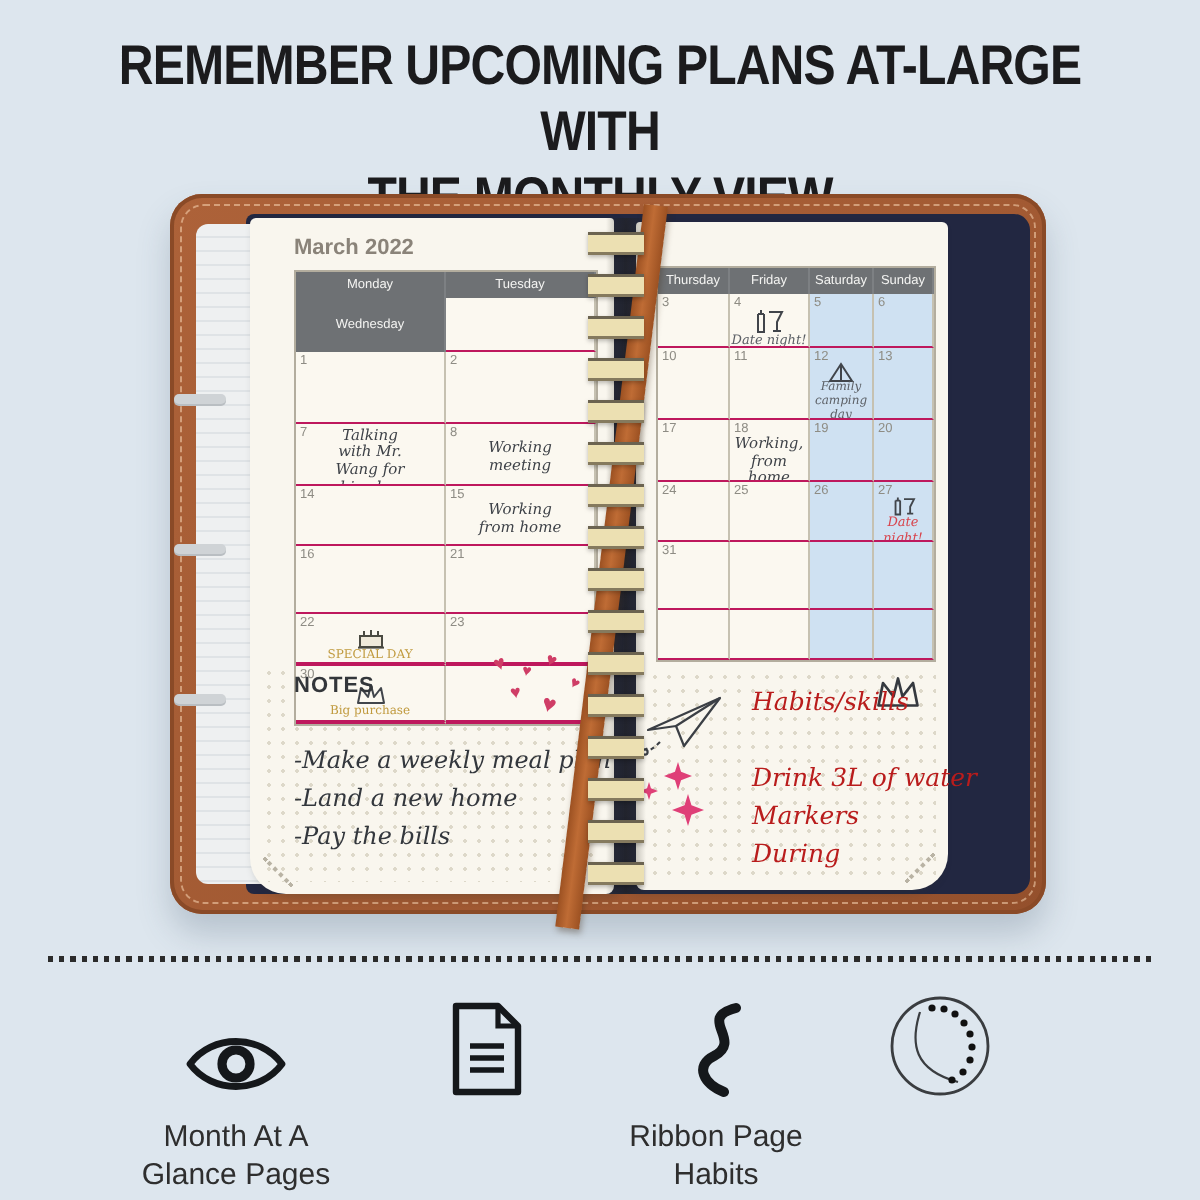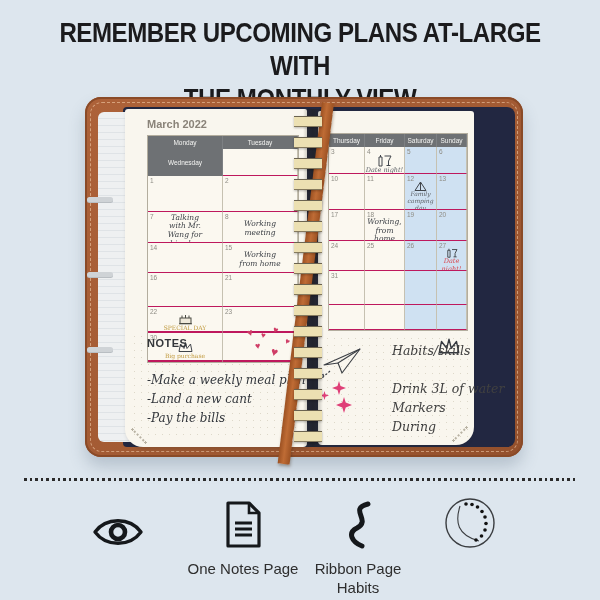--- a/index.html
+++ b/index.html
@@ -73,22 +73,22 @@
 
   
   .notes-label{position:absolute;left:22px;top:228px;font-size:11px;font-weight:700;
                color:#33363a;letter-spacing:.5px;z-index:2;}
   .notes-title{position:absolute;left:16px;top:242px;font:italic 700 15px "DejaVu Serif",serif;
                color:#e0474f;z-index:2;}
   .notes-item{position:absolute;left:22px;font:italic 12px "DejaVu Serif",serif;
               color:#33373d;z-index:2;white-space:nowrap;}
   .hearts{position:absolute;left:116px;top:216px;width:60px;height:40px;z-index:2;}
   .hearts span{position:absolute;color:#cf3d66;}
-  .habit-line{position:absolute;left:74px;font:italic 12.5px "DejaVu Serif",serif;
-              color:#404040;z-index:2;white-space:nowrap;}
+  .habit-line{position:absolute;left:58px;font:italic 12.5px "DejaVu Serif",serif;
+              color:#b91c1c;z-index:2;white-space:nowrap;}
   .airplane{position:absolute;left:2px;top:234px;z-index:2;}
   .stars{position:absolute;left:2px;top:270px;width:40px;height:36px;z-index:2;}
   .stars svg{position:absolute;}
   .habit-crown{position:absolute;left:118px;top:226px;z-index:2;}
   .corner-perf{position:absolute;width:20px;border-top:2px dotted #b9b3a4;}
 
   
   .divider{position:absolute;top:478px;left:24px;right:24px;height:3px;
            background:repeating-linear-gradient(90deg,#2b2b2b 0 2.6px,rgba(0,0,0,0) 2.6px 5.6px);}
   .feature{position:absolute;top:496px;text-align:center;}
@@ -190,21 +190,21 @@
         <span class="cell-note mustard">Big purchase</span>
         </div>
 
       <div class="cal-cell"></div>
       <div class="cal-cell"></div>
       <div class="cal-cell"></div>
     </div>
 
     <div class="notes-label">NOTES</div>
     <div class="notes-item" style="top:264px">-Make a weekly meal plan</div>
-    <div class="notes-item" style="top:283px">-Land a new cant</div>
+    <div class="notes-item" style="top:283px">-Land a new home</div>
     <div class="notes-item" style="top:302px">-Pay the bills</div>
 
     <div class="hearts">
       <span style="left:6px;top:2px;font-size:10px;transform:rotate(-18deg)">♥</span>
       <span style="left:20px;top:6px;font-size:8px;transform:rotate(10deg)">♥</span>
       <span style="left:32px;top:0;font-size:9px;transform:rotate(22deg)">♥</span>
       <span style="left:14px;top:16px;font-size:9px;transform:rotate(-8deg)">♥</span>
       <span style="left:30px;top:20px;font-size:12px;transform:rotate(15deg)">♥</span>
       <span style="left:44px;top:12px;font-size:8px;transform:rotate(30deg)">♥</span>
     </div>
@@ -348,31 +348,31 @@
 
 <div class="divider"></div>
 
 <div class="feature f1">
   <div class="fi">
       <svg width="54" height="36" viewBox="0 0 54 36">
     <path d="M4 18 C15 3 39 3 50 18 C39 33 15 33 4 18 Z" stroke="#15181b" stroke-width="3.4" fill="none" stroke-linejoin="round"></path>
     <circle cx="27" cy="18" r="7" stroke="#15181b" stroke-width="4.6" fill="none"></circle>
       </svg>
     </div>
+  <div class="flabel">Month At A Glance Pages</div>
 </div>
 
 <div class="feature f2">
   <div class="fi">
       <svg width="42" height="50" viewBox="0 0 42 50">
     <path d="M6 3 H27 L37 13 V46 H6 Z" stroke="#15181b" stroke-width="3.2" fill="none" stroke-linejoin="round"></path>
     <path d="M27 3 V13 H37" stroke="#15181b" stroke-width="2.6" fill="none"></path>
     <path d="M13 23 H30 M13 29 H30 M13 35 H30" stroke="#15181b" stroke-width="2.8"></path>
       </svg>
     </div>
-  <div class="flabel">One Notes Page</div>
 </div>
 
 <div class="feature f3">
   <div class="fi">
       <svg width="30" height="50" viewBox="0 0 30 50">
     <path d="M25 4 C5 9 29 20 14 28 C4 33 9 42 19 46" stroke="#15181b" stroke-width="5" fill="none" stroke-linecap="round"></path>
       </svg>
     </div>
   <div class="flabel">Ribbon Page Habits</div>
 </div>

